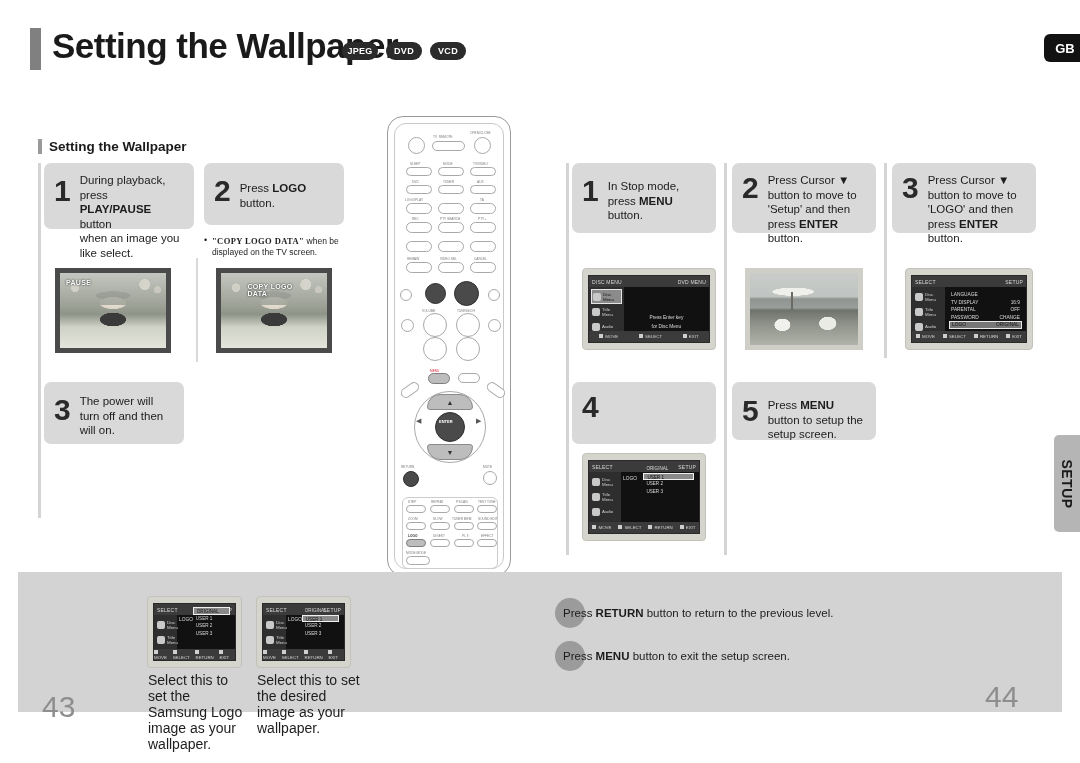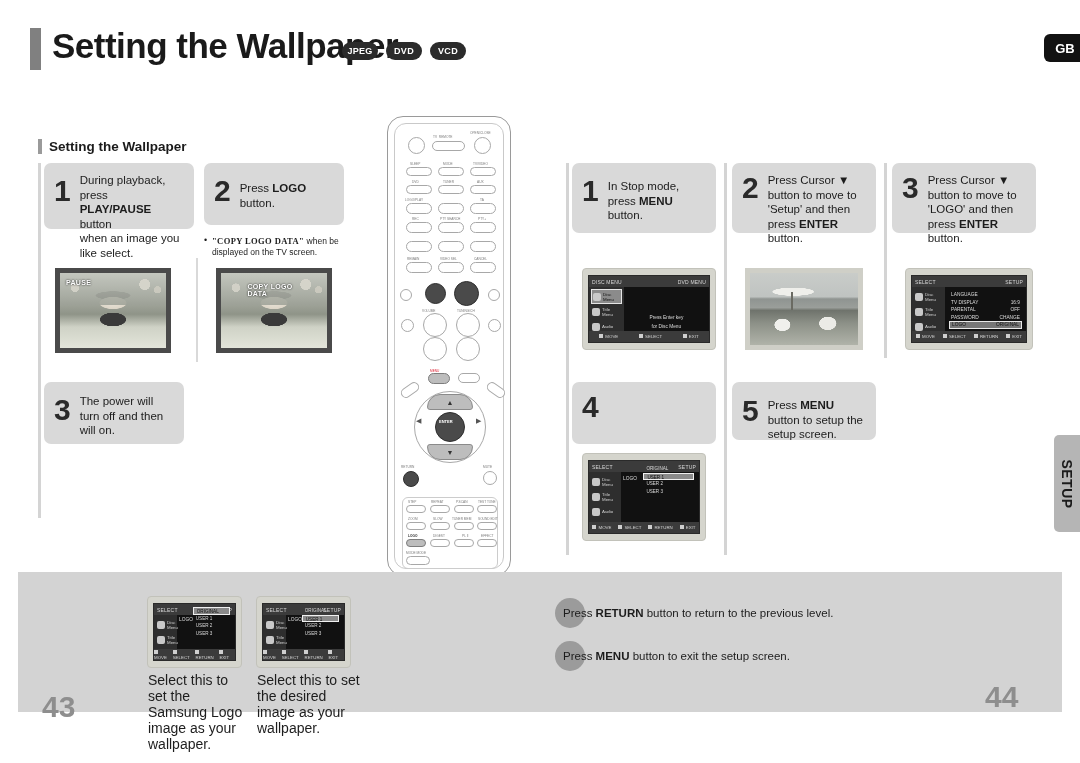--- a/index.html
+++ b/index.html
@@ -193,21 +193,21 @@
   .dark { background: #4a4a4a !important; border-color: #2e2e2e !important; }
   .mid { background: #bdbdbd !important; border-color: #7d7d7d !important; }
 
   
   .bottom {
     position: absolute; left: 18px; top: 572px; width: 1044px; height: 140px;
     background: #d3d3d3;
   }
   .cap { position: absolute; font-size: 14px; color: #1d1d1d; line-height: 16px; }
   .pagenum {
-    position: absolute; font-size: 30px; color: #8e8e8e; font-weight: bold;
+    position: absolute; font-size: 30px; color: #8e8e8e; font-weight: normal;
   }
 
   
   .pill { position: absolute; display: flex; align-items: center; }
   .pill .dot { width: 30px; height: 30px; border-radius: 50%; background: #9b9b9b; flex: none; }
   .pill .ptxt {
     font-size: 11.5px; color: #1c1c1c; margin-left: -22px; white-space: nowrap;
   }
   .pill .ptxt b { font-weight: bold; }
 </style>

